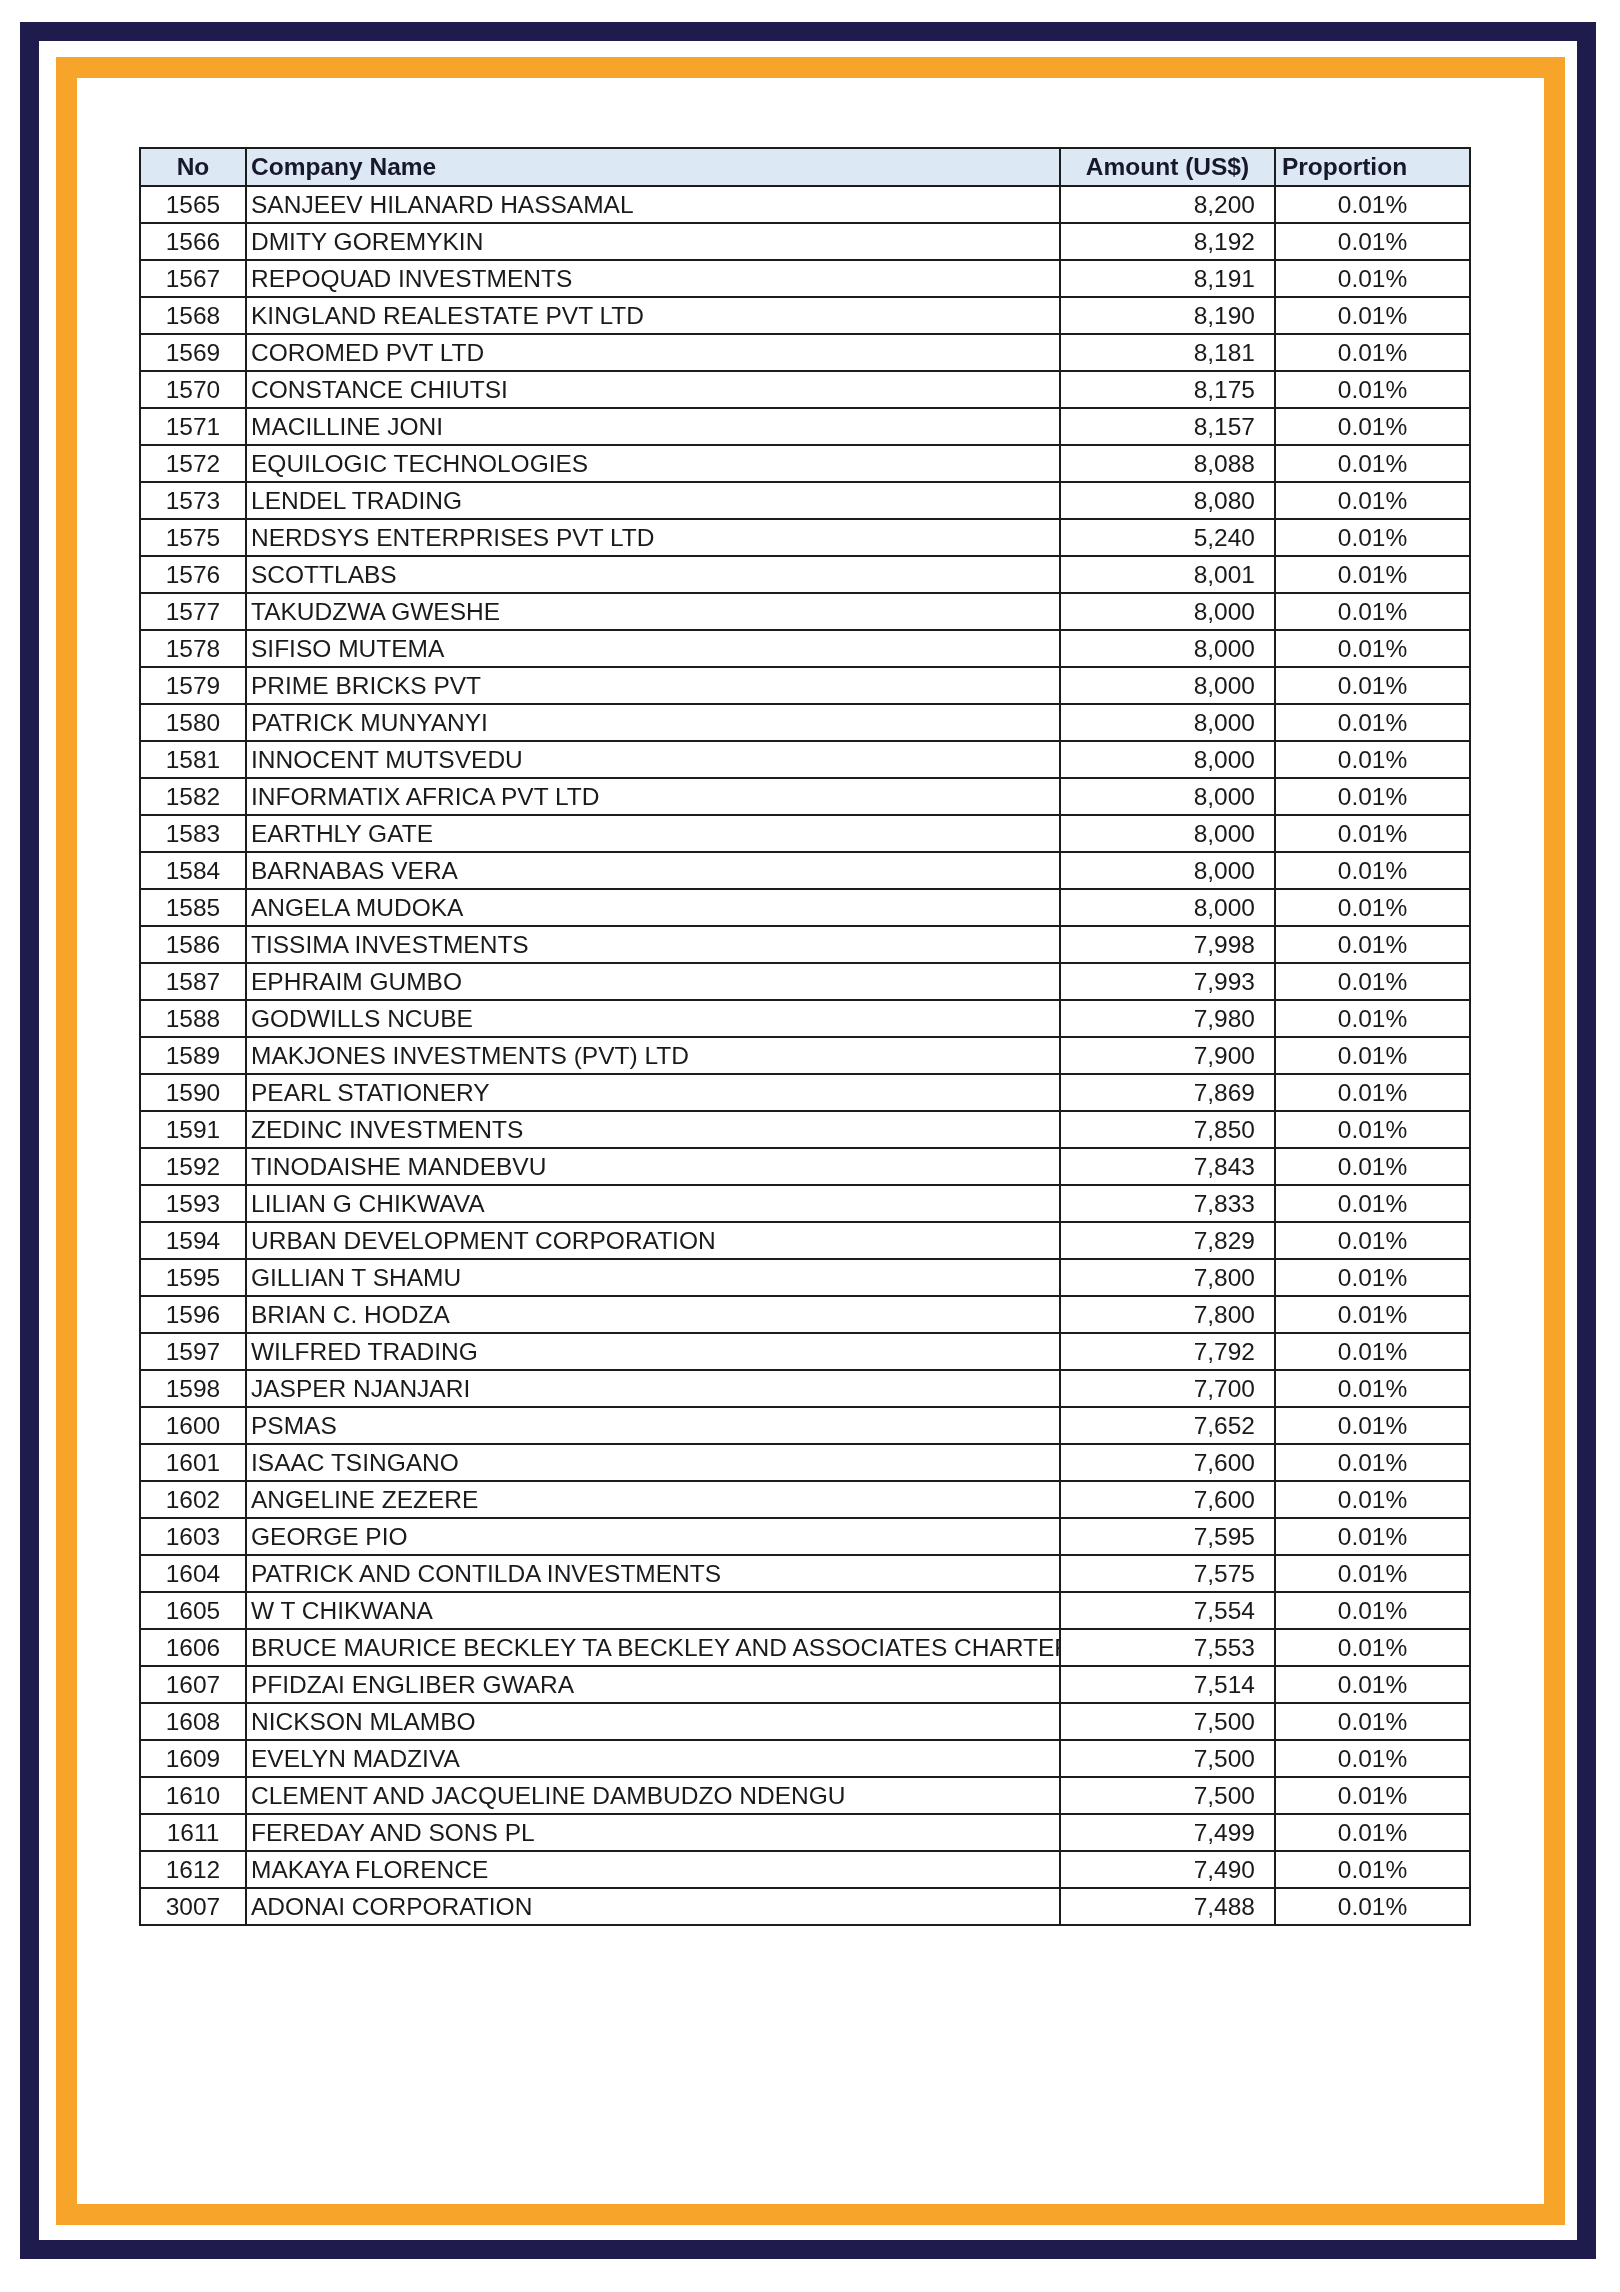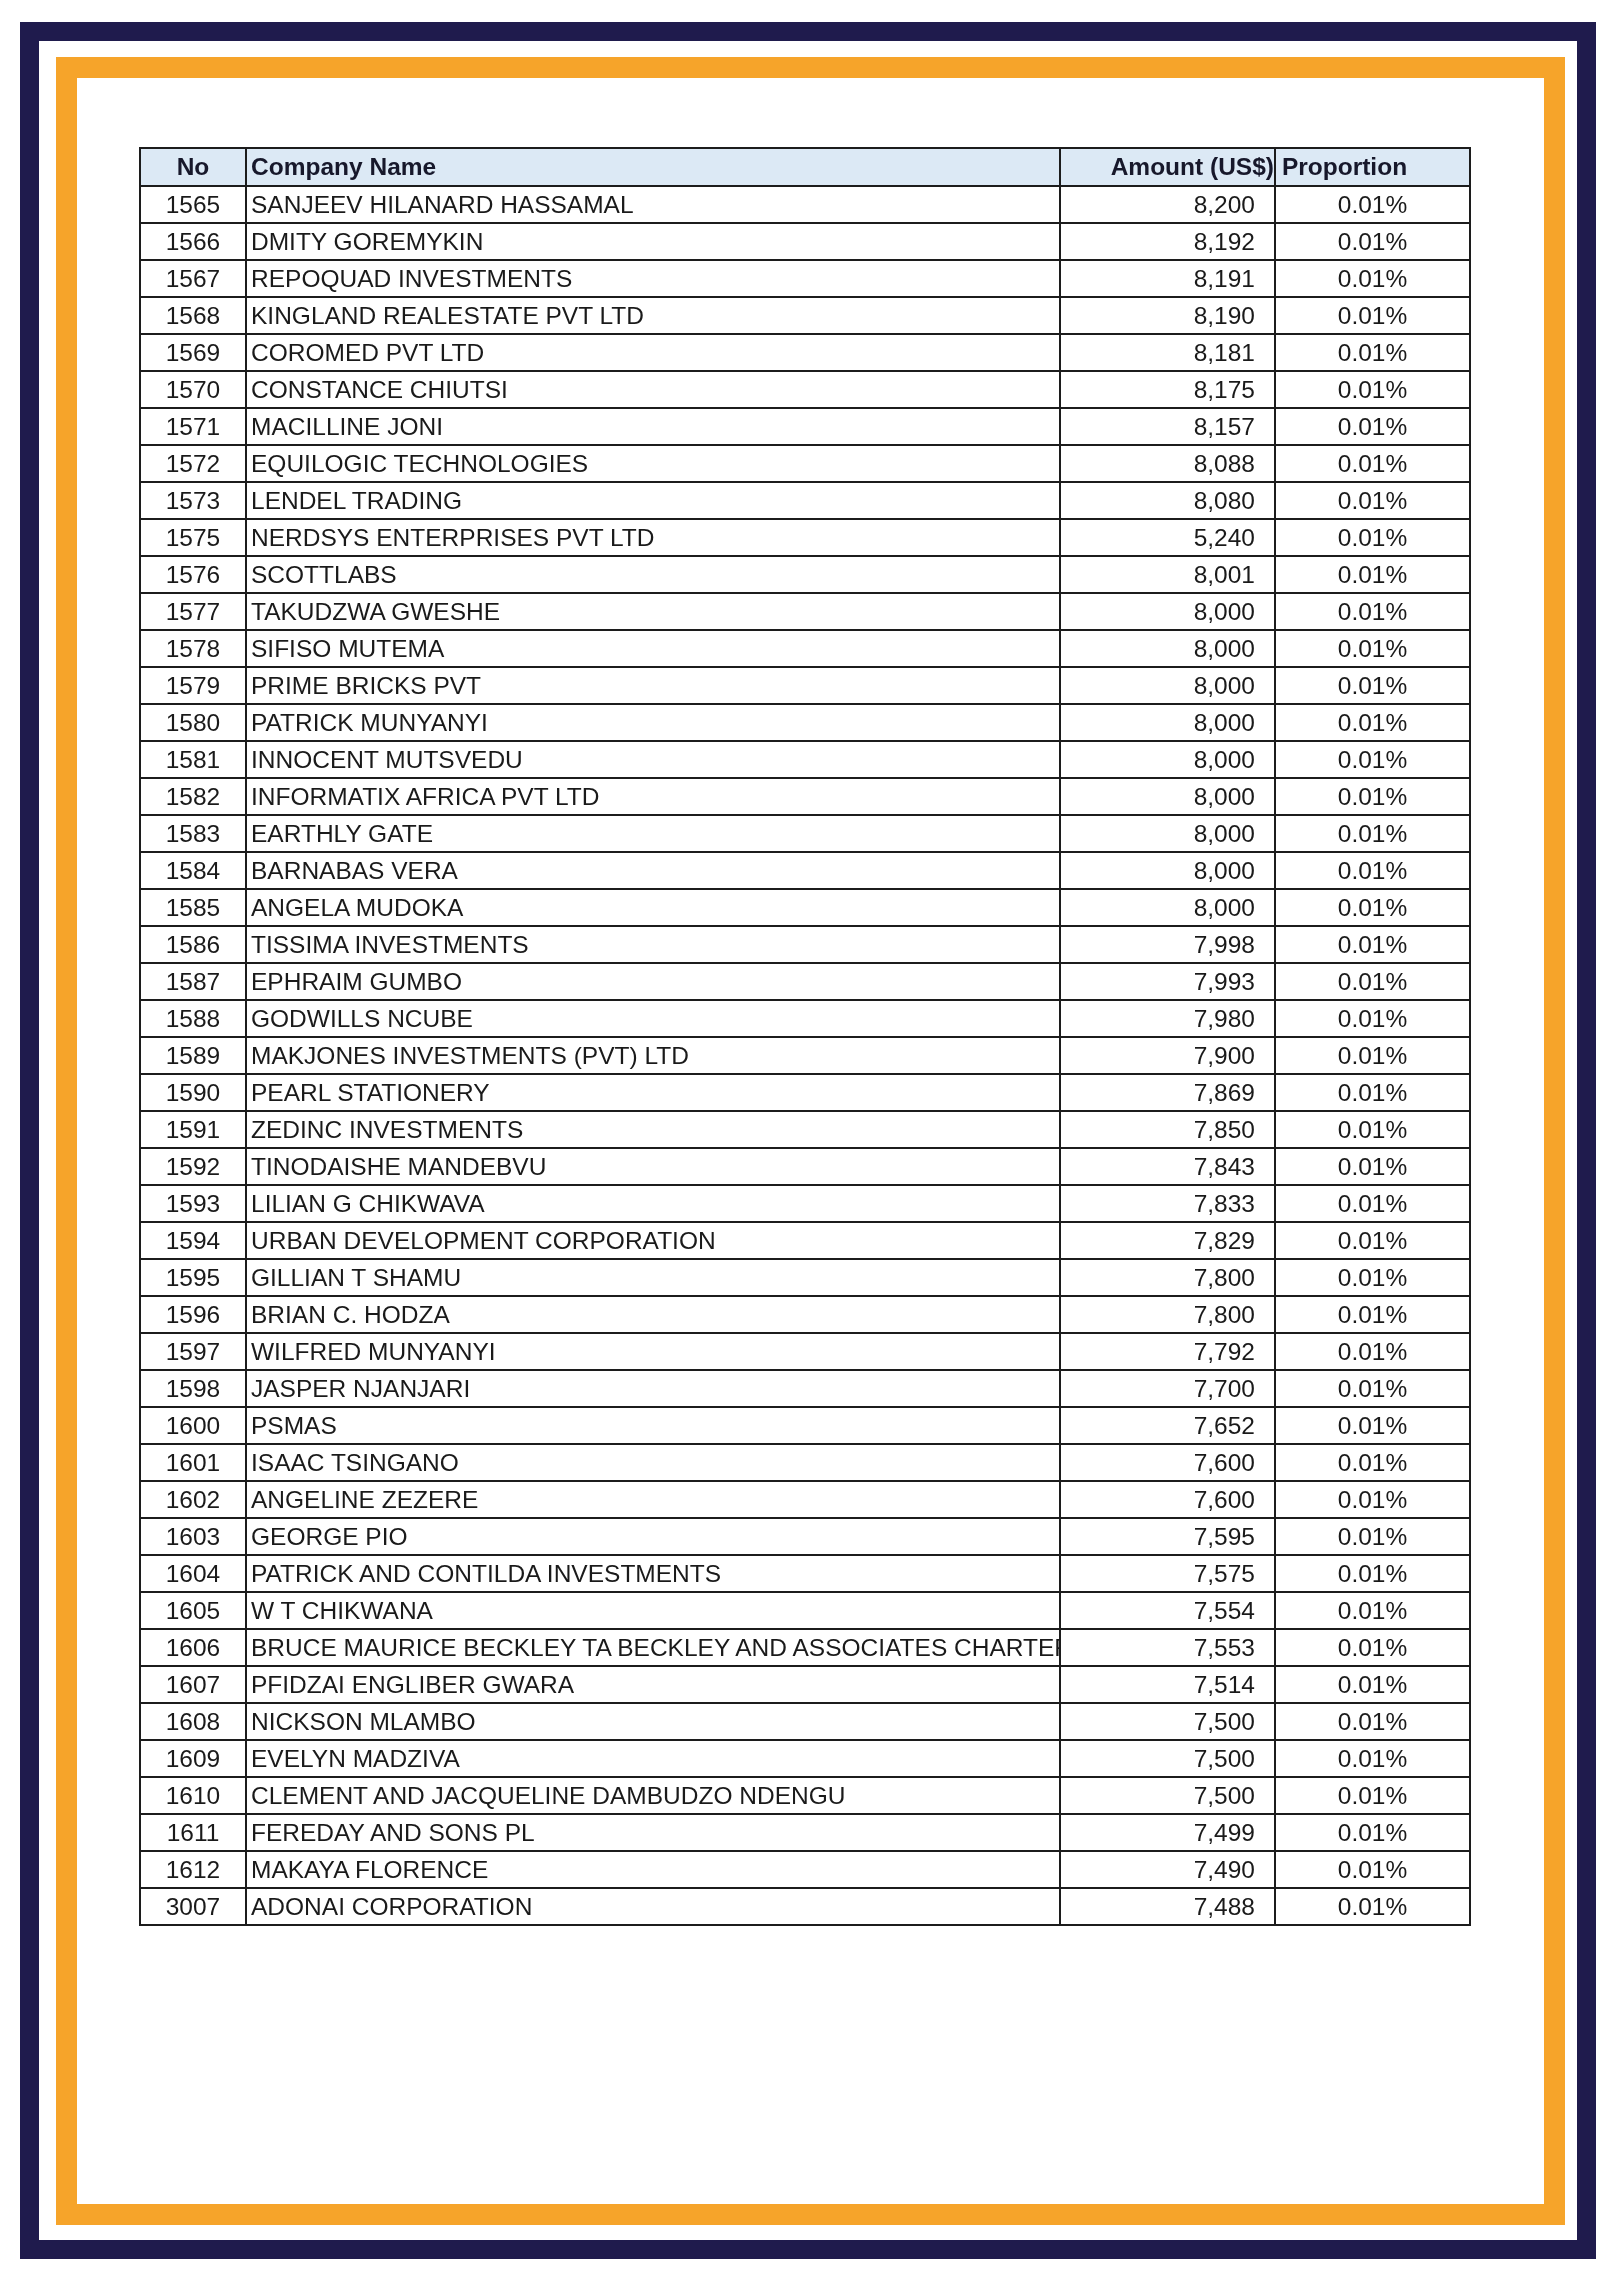--- a/index.html
+++ b/index.html
@@ -37,21 +37,21 @@
   }
   .sh-table th{
     background:var(--header-fill);
     font-weight:bold;
     height:38px;
     color:#17182b;
     margin-left:12px;
   }
   th.col-no, td.col-no{text-align:center;}
   th.col-name, td.col-name{text-align:left;padding-left:4px;}
-  th.col-amount{text-align:right;}
+  th.col-amount{text-align:center;}
   td.col-amount{text-align:right;padding-right:19px;}
   th.col-prop{text-align:left;padding-left:5.9px;}
   td.col-prop{text-align:center;}
 </style>
 </head>
 <body>
 
 <div class="frame frame-navy"></div>
 <div class="frame frame-orange"></div>
 
@@ -252,21 +252,21 @@
         <td class="col-prop">0.01%</td>
       </tr>
       <tr>
         <td class="col-no">1596</td>
         <td class="col-name">BRIAN C. HODZA</td>
         <td class="col-amount">7,800</td>
         <td class="col-prop">0.01%</td>
       </tr>
       <tr>
         <td class="col-no">1597</td>
-        <td class="col-name">WILFRED MUNYANYI</td>
+        <td class="col-name">WILFRED TRADING</td>
         <td class="col-amount">7,792</td>
         <td class="col-prop">0.01%</td>
       </tr>
       <tr>
         <td class="col-no">1598</td>
         <td class="col-name">JASPER NJANJARI</td>
         <td class="col-amount">7,700</td>
         <td class="col-prop">0.01%</td>
       </tr>
       <tr>

